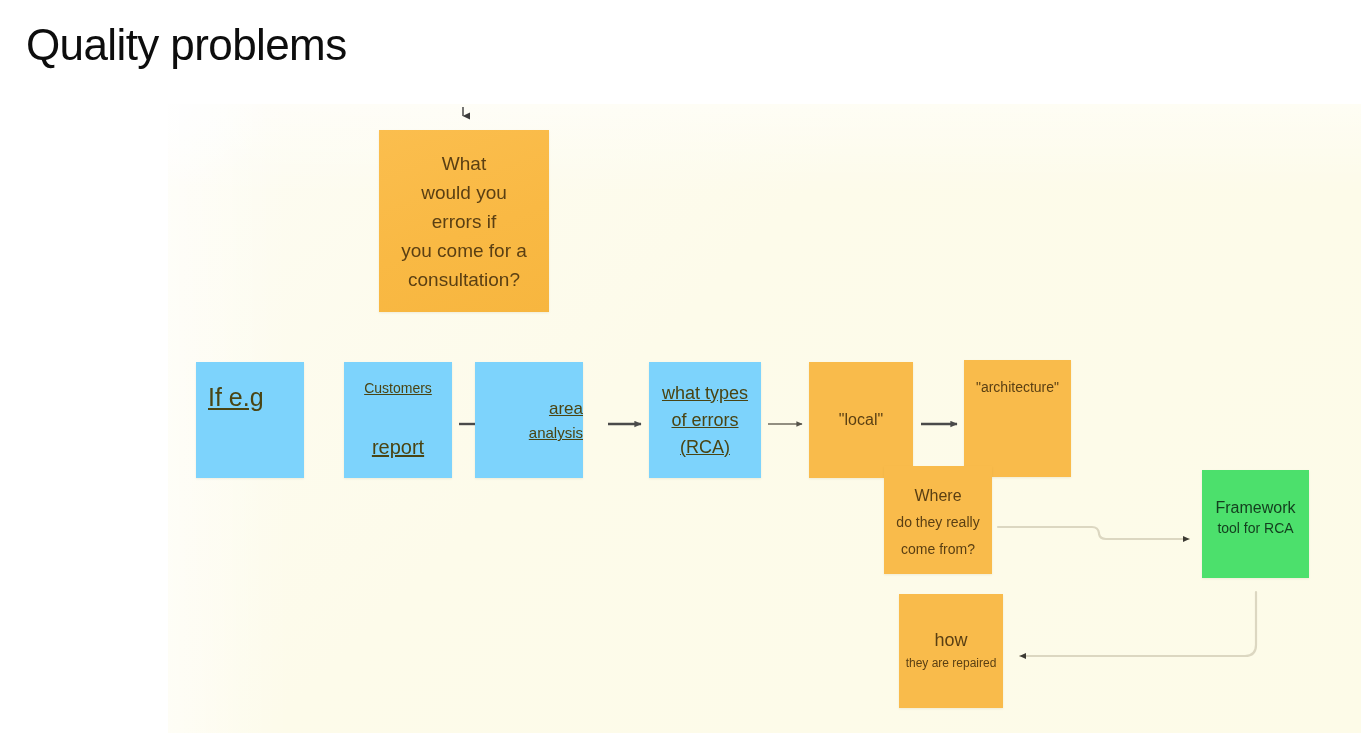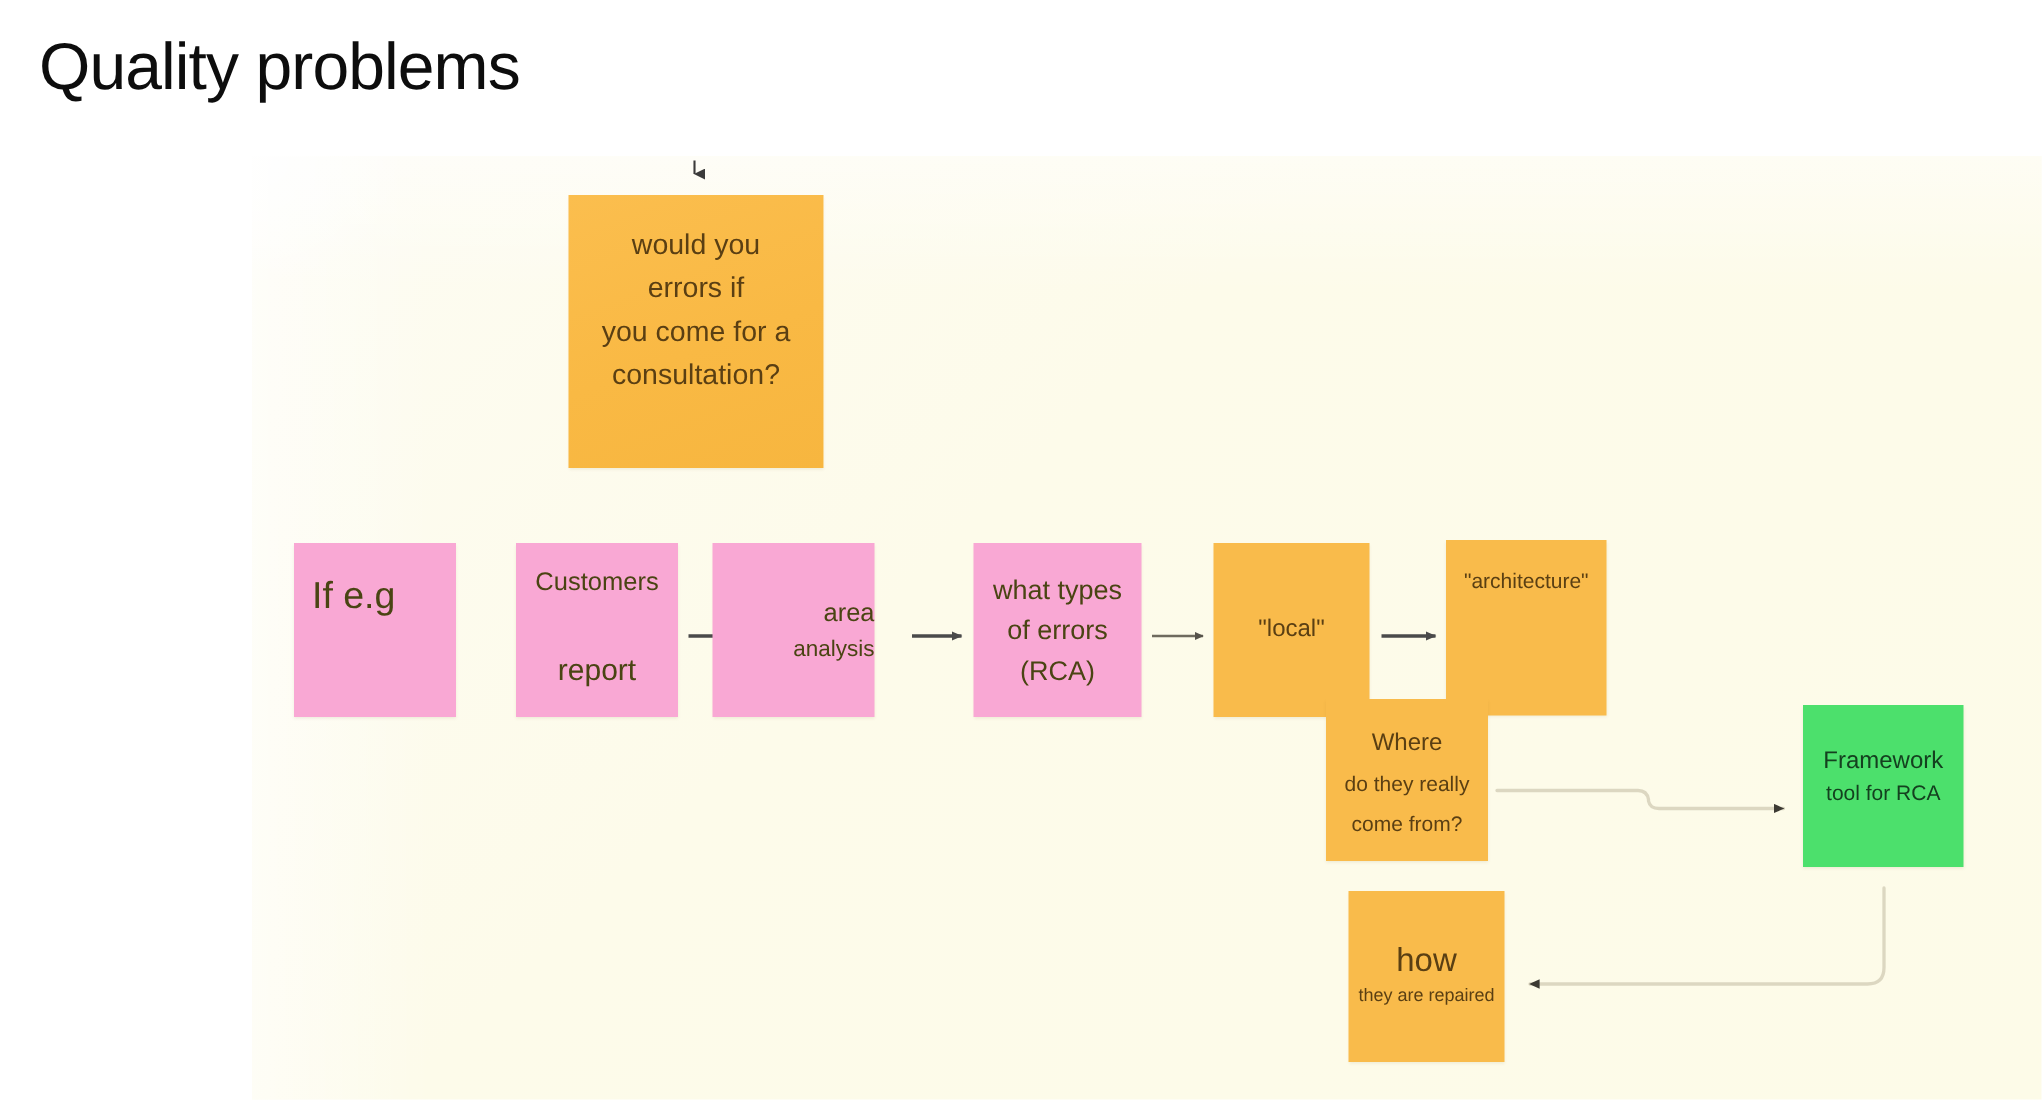--- a/index.html
+++ b/index.html
@@ -65,21 +65,21 @@
     display: flex;
     flex-direction: column;
     align-items: center;
     color: #4a3a14;
     text-align: center;
     overflow: hidden;
     box-shadow: 0 1px 2px rgba(120,100,40,0.10);
   }
   .note .ln { display: block; width: 100%; }
 
-  .note-yellow { background: #f9a8d4; color: #4a4413; }
+  .note-yellow { background: #7dd3fc; color: #4a4413; text-decoration: underline; }
   .note-orange { background: #f9bb4b; color: #5a3f13; }
   .note-green  { background: #4ce06c; color: #14401f; }
 
   
   #note-consultation {
     left: 379px; top: 130px; width: 170px; height: 182px;
     justify-content: flex-start;
     padding-top: 19px;
     background: linear-gradient(160deg,#fbbe4e 0%, #f9b944 55%, #f7b63f 100%);
   }
@@ -89,21 +89,21 @@
     left: 196px; top: 362px; width: 108px; height: 116px;
     justify-content: flex-start; align-items: flex-start;
     padding: 20px 0 0 12px;
   }
   #note-ifeg .ln { font-size: 25px; line-height: 30px; text-align: left; }
 
   #note-customers {
     left: 344px; top: 362px; width: 108px; height: 116px;
     justify-content: flex-start; padding-top: 17px;
   }
-  #note-customers .ln-small { font-size: 17px; line-height: 18px; }
+  #note-customers .ln-small { font-size: 14px; line-height: 18px; }
   #note-customers .ln-big { font-size: 20px; line-height: 28px; margin-top: 36px; }
 
   #note-area {
     left: 475px; top: 362px; width: 108px; height: 116px;
     justify-content: center;
     text-align: right;
   }
   #note-area .ln-big { font-size: 17px; line-height: 25px; }
   #note-area .ln-small { font-size: 15px; line-height: 23px; }
 
@@ -136,21 +136,21 @@
     left: 1202px; top: 470px; width: 107px; height: 108px;
     justify-content: flex-start; padding-top: 27px;
   }
   #note-framework .ln-big { font-size: 16px; line-height: 21px; }
   #note-framework .ln-small { font-size: 14px; line-height: 21px; }
 
   #note-how {
     left: 899px; top: 594px; width: 104px; height: 114px;
     justify-content: flex-start; padding-top: 34px;
   }
-  #note-how .ln-big { font-size: 22px; line-height: 24px; }
+  #note-how .ln-big { font-size: 18px; line-height: 24px; }
   #note-how .ln-small { font-size: 12px; line-height: 22px; }
 
   
   .conn-svg {
     position: absolute;
     left: 0; top: 0;
     width: 1361px; height: 733px;
     pointer-events: none;
     overflow: visible;
   }
@@ -201,20 +201,21 @@
   <g>
     <path d="M998,527 L1092,527 Q1098,527 1099,533 L1099,534 Q1100,539 1106,539 L1189,539" fill="none" stroke="#dcd7c1" stroke-width="2.2" stroke-linecap="round" marker-end="url(#ah-pale)"></path>
   </g>
 
   <g>
     <path d="M1256,592 L1256,645 Q1256,656 1245,656 L1020,656" fill="none" stroke="#dcd7c1" stroke-width="2.2" stroke-linecap="round" marker-end="url(#ah-pale)"></path>
   </g>
 </svg>
 
 <div class="note note-orange" id="note-consultation">
+  <span class="ln">What</span>
   <span class="ln">would you</span>
   <span class="ln">errors if</span>
   <span class="ln">you come for a</span>
   <span class="ln">consultation?</span>
 </div>
 
 <div class="note note-yellow" id="note-ifeg">
   <span class="ln">If e.g</span>
 </div>
 

